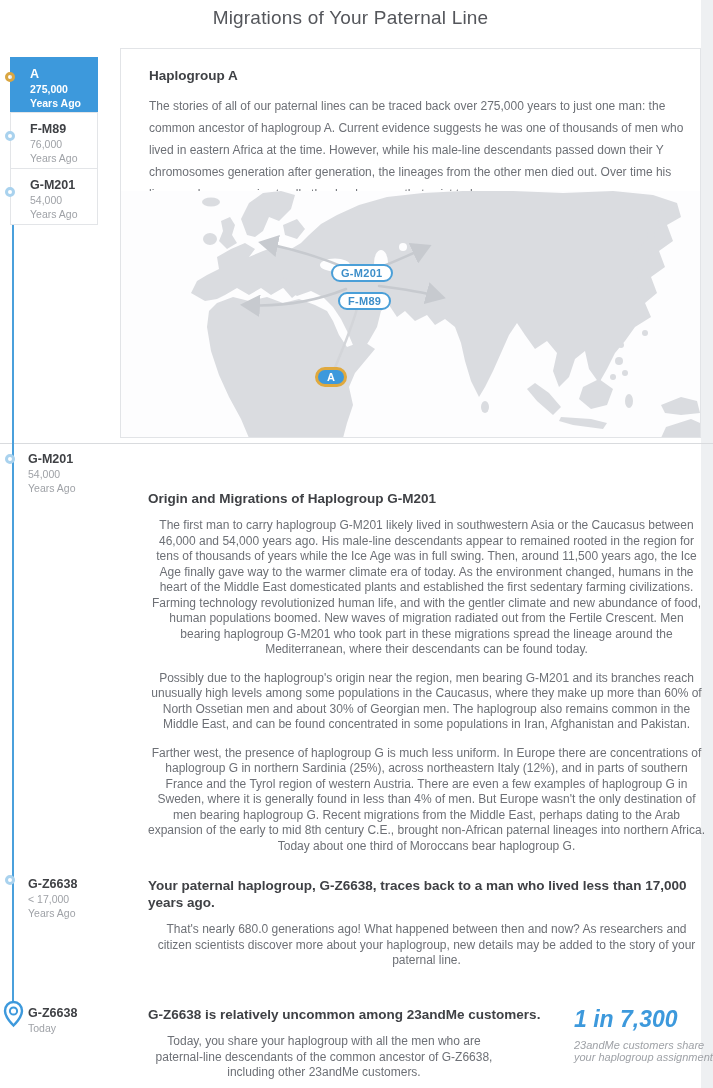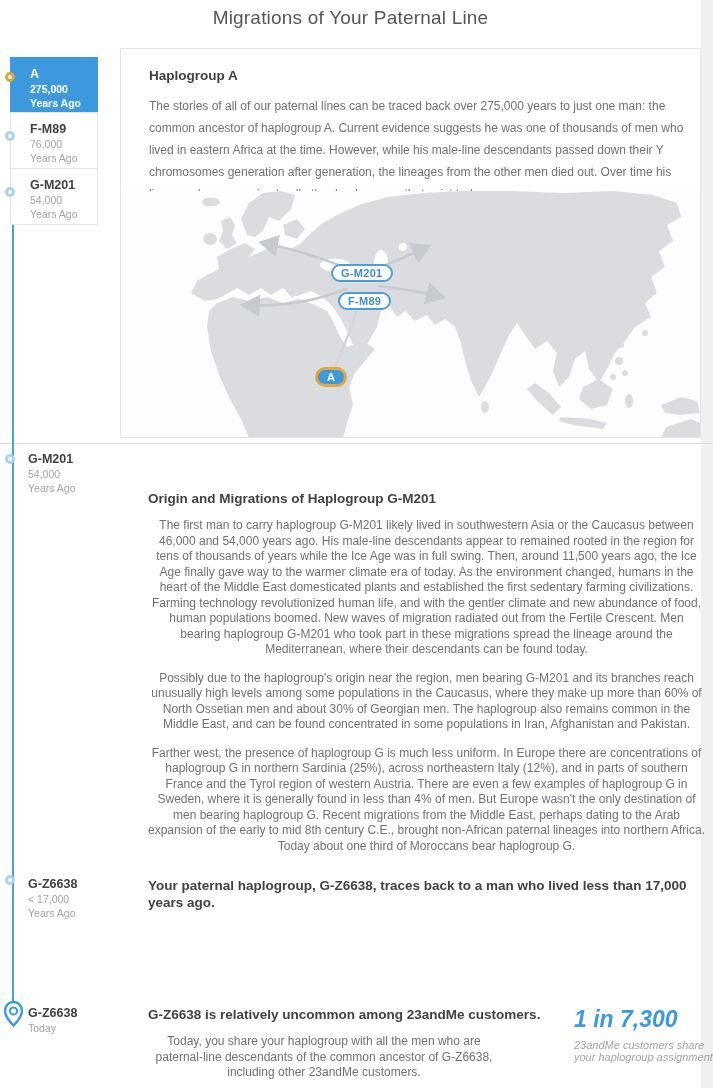--- a/index.html
+++ b/index.html
@@ -158,20 +158,21 @@
   </div>
 
   <div class="tl-dot" style="top:875px;"></div>
   <div class="sec-marker" style="top:877px;">
     <div class="sec-name">G-Z6638</div>
     <div class="sec-sub">&lt; 17,000</div>
     <div class="sec-sub">Years Ago</div>
   </div>
   <div class="col col-origin">
     <h3>Your paternal haplogroup, G-Z6638, traces back to a man who lived less than 17,000 years ago.</h3>
+    <p>That's nearly 680.0 generations ago! What happened between then and now? As researchers and citizen scientists discover more about your haplogroup, new details may be added to the story of your paternal line.</p>
   </div>
 
   <div class="pin-icon">
     <svg width="21" height="28" viewBox="0 0 21 28">
       <path d="M10.5 2 C5.5 2 2 6 2 11 C2 17 10.5 25.5 10.5 25.5 C10.5 25.5 19 17 19 11 C19 6 15.5 2 10.5 2 Z" fill="#ffffff" stroke="#3d99dc" stroke-width="2.4"></path>
       <circle cx="10.5" cy="11" r="3.6" fill="none" stroke="#3d99dc" stroke-width="2"></circle>
     </svg>
   </div>
   <div class="sec-marker" style="top:1006px;">
     <div class="sec-name">G-Z6638</div>

